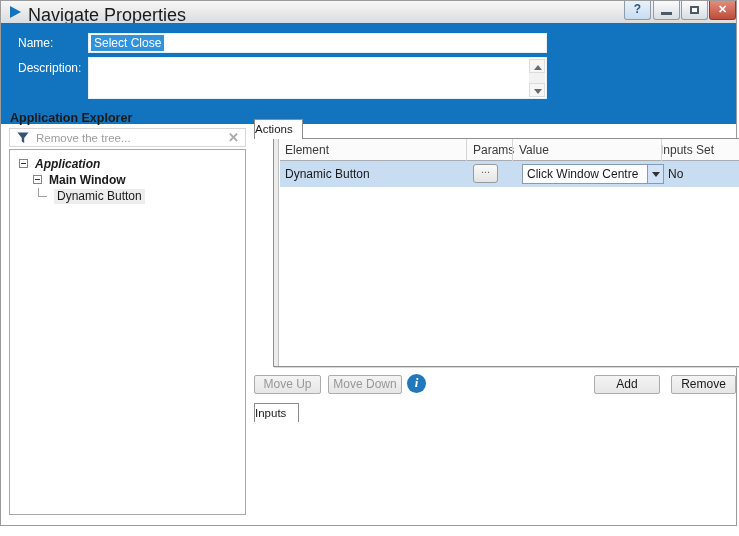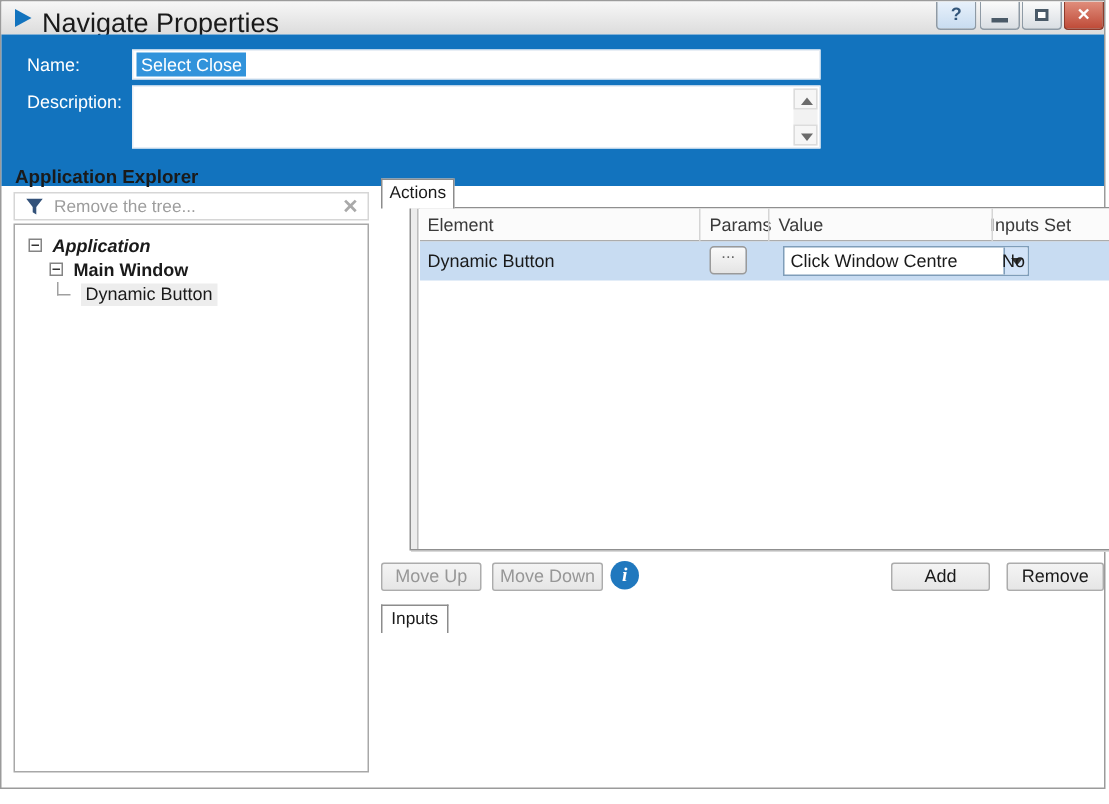--- a/index.html
+++ b/index.html
@@ -38,32 +38,32 @@
   .clear-x { position:absolute; right:6px; top:1px; color:#a9a9a9; font-weight:bold; font-size:13px; }
   .tree-box { position:absolute; left:8px; top:148px; width:237px; height:366px; border:1px solid #a8a8a8; background:#fff; }
   .tree-row { position:absolute; height:15px; line-height:15px; white-space:nowrap; }
   .expander { position:absolute; width:9px; height:9px; border:1px solid #848484; background:#fff; top:2px; }
   .expander::after { content:""; position:absolute; left:1px; top:3px; width:5px; height:1px; background:#333; }
   .tlabel { font-weight:bold; font-size:12px; }
   .elbow { position:absolute; width:9px; height:9px; border-left:1px solid #a0a0a0; border-bottom:1px solid #a0a0a0; top:-1px; }
   .tsel { background:#ededed; padding:0 3px; font-size:12px; }
 
   
-  .tab { position:absolute; height:20px; background:#fff; border:1px solid #8c8c8c; border-bottom:none; text-align:center; line-height:19px; font-size:11.5px; z-index:2; }
+  .tab { position:absolute; height:20px; background:#fff; border:1px solid #8c8c8c; border-bottom:none; line-height:19px; font-size:11.5px; z-index:2; }
   .grid { position:absolute; background:#fff; border:1px solid #8f8f8f; box-shadow:1px 1px 0 #d9d9d9;margin-left:20px; }
   .rowstrip { position:absolute; left:0; top:0; bottom:0; width:5px; background:#ececec; border-right:1px solid #bdbdbd; }
   .ghead { position:absolute; left:6px; right:0; top:0; height:22px; background:#fbfbfb; border-bottom:1px solid #acacac; }
   .hsep { position:absolute; top:0; width:1px; height:22px; background:#d5d5d5; }
   .hcell { position:absolute; top:0; line-height:22px; color:#3a3a3a; font-size:12px; }
   .grow { position:absolute; left:6px; right:0; }
   .gcell { position:absolute; font-size:12px; }
 
   .act-row { top:22px; height:26px; background:#c8dcf2; }
   .params-btn { position:absolute; left:193px; top:3px; width:25px; height:19px; border:1px solid #9a9a9a; border-radius:3px; background:linear-gradient(#fafafa,#e4e4e4); text-align:center; line-height:9px; color:#666; font-size:11px; }
-  .combo { position:absolute; left:242px; top:3px; width:164px; height:20px; border:1px solid #7f9db9; background:#fff; }
+  .combo { position:absolute; left:242px; top:3px; width:142px; height:20px; border:1px solid #7f9db9; background:#fff; }
   .combo-text { position:absolute; left:4px; top:0; line-height:18px; font-size:12px; }
   .combo-arrow { position:absolute; right:0; top:0; width:16px; height:18px; background:#d2e3f8; border-left:1px solid #7f9db9; }
   .combo-arrow::after { content:""; position:absolute; left:4px; top:7px; border-left:4px solid transparent; border-right:4px solid transparent; border-top:5px solid #333; }
 
   .btn { position:absolute; height:19px; border:1px solid #acacac; border-radius:2px; background:linear-gradient(#f4f4f4,#e6e6e6); text-align:center; line-height:17px; font-size:12px; color:#1a1a1a; }
   .btn-disabled { color:#979797; }
   .info { position:absolute; left:406px; top:373px; width:19px; height:19px; border-radius:50%; background:#2078be; }
   .info::after { content:"i"; position:absolute; left:0; right:0; top:1px; text-align:center; color:#fff; font-family:"Liberation Serif", serif; font-weight:bold; font-style:italic; font-size:13px; }
 
   .green { color:#3aa554; }

